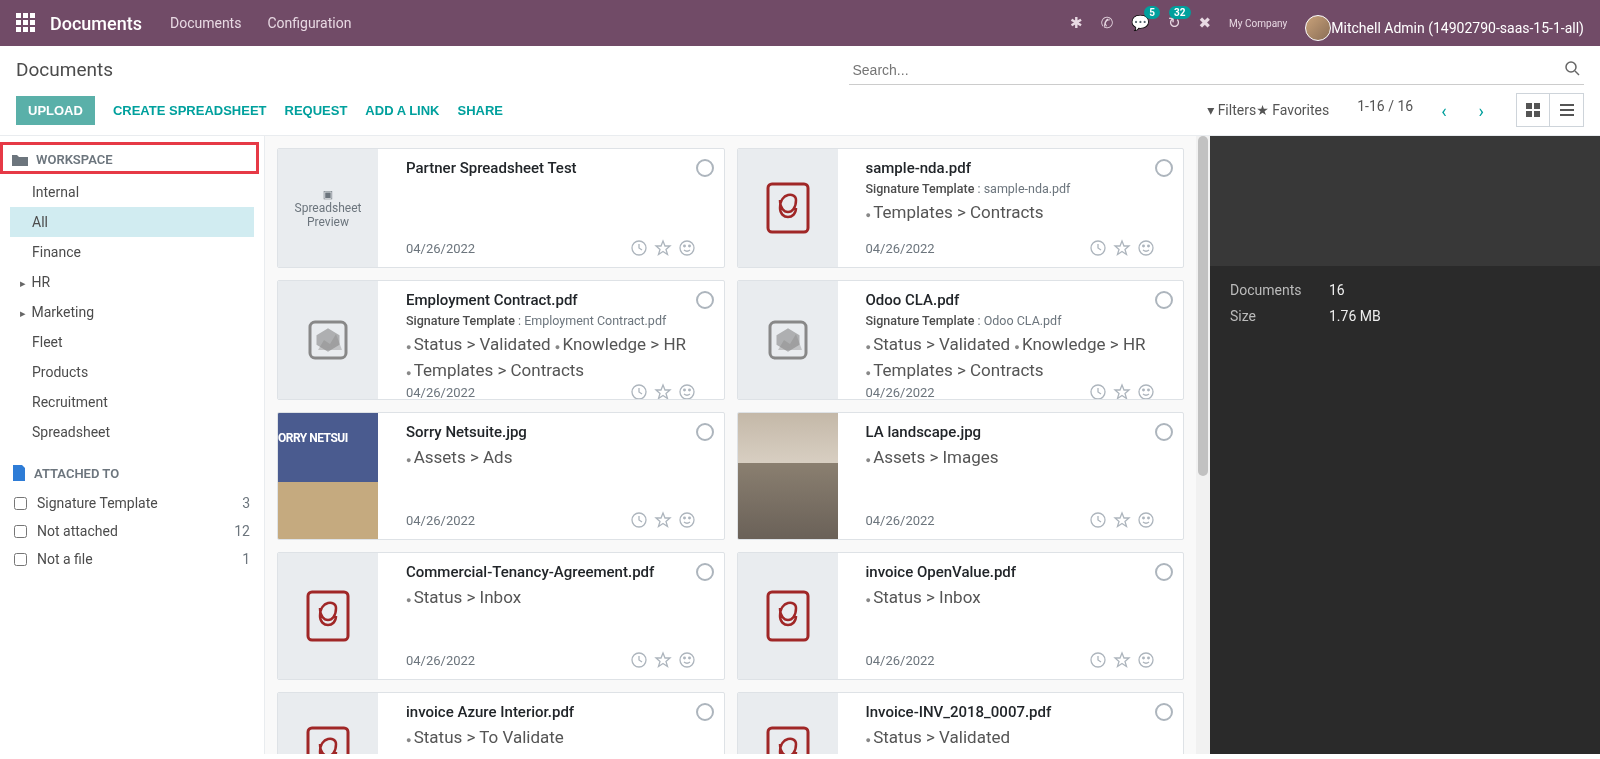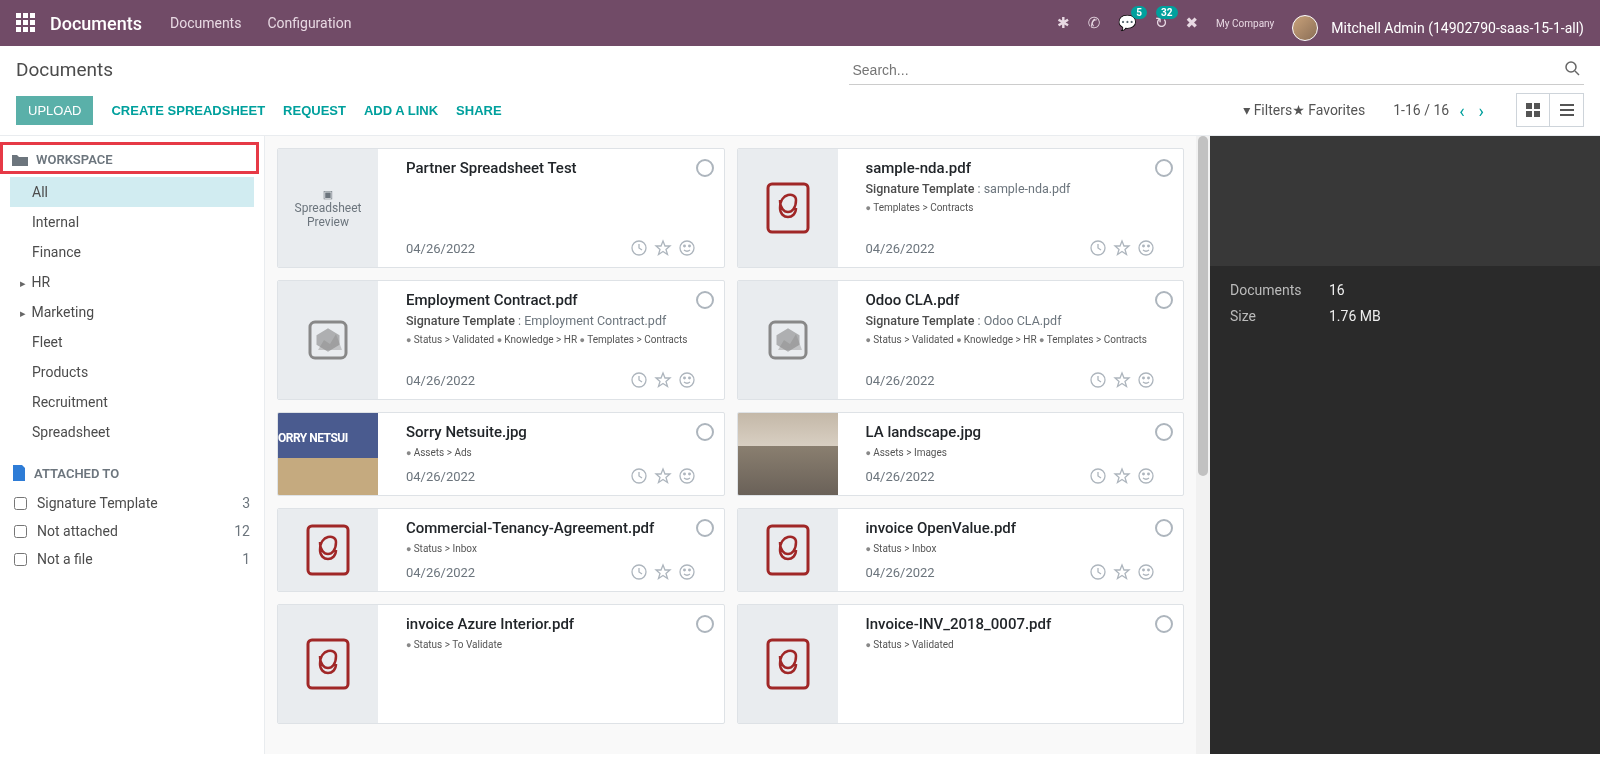--- a/index.html
+++ b/index.html
@@ -9,40 +9,40 @@
 .topnav { background: #714b67; height: 46px; display: flex; align-items: center; padding: 0 16px; color: #fff; }
 .topnav .apps-icon { width: 20px; height: 20px; margin-right: 14px; display: grid; grid-template-columns: repeat(3,5px); grid-template-rows: repeat(3,5px); gap: 2px; cursor: pointer; }
 .topnav .apps-icon span { background: #fff; }
 .topnav .brand { font-size: 18px; font-weight: 500; margin-right: 28px; }
 .topnav .nav-link { color: #e8d9e3; margin-right: 26px; font-size: 14px; cursor: pointer; }
 .topnav .spacer { flex: 1; }
 .topnav .tray { display: flex; align-items: center; gap: 18px; }
 .topnav .tray-icon { position: relative; color: #e8d9e3; cursor: pointer; font-size: 15px; }
 .badge { position: absolute; top: -8px; right: -10px; background: #00a09d; color: #fff; border-radius: 9px; font-size: 10px; padding: 1px 5px; font-weight: bold; }
 .topnav .company { color: #e8d9e3; cursor: pointer; font-size: 10px; }
-.topnav .user { display: flex; align-items: center; gap: 13px; cursor: pointer; margin-top: 10px; }
+.topnav .user { display: flex; align-items: center; gap: 0; cursor: pointer; margin-top: 10px; }
 .topnav .avatar { width: 26px; height: 26px; border-radius: 50%; background: linear-gradient(135deg,#c9a27a,#8a6e56); border: 1px solid #fff; }
 
 
 .cp { padding: 10px 16px 8px; border-bottom: 1px solid #e9ecef; }
 .cp-row1 { display: flex; align-items: center; }
 .cp-title { font-size: 19px; color: #4c4c4c; padding-bottom: 10px; }
 .cp-search-wrap { flex: 1; display: flex; justify-content: flex-end; padding-bottom: 8px; }
 .cp-search { width: 50%; position: relative; }
 .cp-search input { width: 100%; border: none; border-bottom: 1px solid #ccc; padding: 6px 28px 6px 4px; font-size: 14px; outline: none; color: #555; }
 .cp-search .mag { position: absolute; right: 4px; top: 4px; color: #666; }
 
 .cp-row2 { display: flex; align-items: center; }
 .cp-buttons { display: flex; gap: 18px; align-items: center; }
-.btn-primary { background: #5ab0a9; color: #fff; padding: 7px 12px; font-weight: 400; font-size: 13px; border: none; cursor: pointer; }
+.btn-primary { background: #5ab0a9; color: #fff; padding: 7px 12px; font-weight: 700; font-size: 13px; border: none; cursor: pointer; }
 .btn-link { color: #00a09d; font-weight: 600; font-size: 13px; cursor: pointer; background: none; border: none; padding: 7px 0; }
 .cp-right { flex: 1; display: flex; align-items: center; justify-content: flex-end; gap: 28px; }
 .cp-filters { display: flex; color: #555; font-size: 14px; }
 .cp-filters > div { cursor: pointer; }
-.cp-paging { display: flex; align-items: center; gap: 6px; color: #555; font-size: 14px; }
+.cp-paging { display: flex; gap: 24px; color: #555; font-size: 14px; }
 .cp-paging .chev { color: #00a09d; font-size: 18px; cursor: pointer; padding: 2px 4px; }
 .cp-view { display: flex; }
 .cp-view .vbtn { width: 34px; height: 34px; border: 1px solid #ced4da; display: flex; align-items: center; justify-content: center; cursor: pointer; color: #555; }
 .cp-view .vbtn.active { background: #fff; }
 .cp-view .vbtn + .vbtn { border-left: none; }
 
 
 .main { display: flex; height: calc(759px - 46px - 95px); }
 .sidebar { width: 265px; border-right: 1px solid #e9ecef; padding: 12px 10px; overflow-y: auto; position: relative; }
 .ws-header { display: flex; align-items: flex-end; gap: 8px; color: #6c757d; font-weight: 600; font-size: 13px; padding: 4px 2px 10px; }
@@ -57,32 +57,32 @@
 .at-item { display: flex; align-items: center; padding: 6px 4px; cursor: pointer; font-size: 14px; }
 .at-item input { margin-right: 10px; }
 .at-item .lbl { flex: 1; }
 .at-item .cnt { color: #6c757d; }
 
 
 .kanban-wrap { flex: 1; display: flex; }
 .kanban { flex: 1; overflow-y: auto; padding: 12px; background: #f9f9f9; }
 .kgrid { display: grid; grid-template-columns: 1fr 1fr; gap: 12px; }
 .card { display: flex; border: 1px solid #dee2e6; background: #fff; border-radius: 2px; height: 120px; overflow: hidden; }
-.card.small { height: 84px; }
+.card.small { height: 128px; }
 .thumb { width: 100px; background: #e9ecef; display: flex; align-items: center; justify-content: center; flex-direction: column; color: #6c757d; font-size: 12px; text-align: center; padding: 4px; }
 .thumb.pdf svg { color: #a02727; }
 .thumb.file svg { color: #888; }
 .thumb.img1 { background: linear-gradient(180deg,#4a5b8f 0%,#4a5b8f 55%,#c5aa7f 55%,#c5aa7f 100%); position:relative; }
 .thumb.img1::after{content:"ORRY NETSUI"; position:absolute; top:18px; left:0; color:#fff; font-weight:bold; font-size:12px; letter-spacing:-0.5px;}
 .thumb.img2 { background: linear-gradient(180deg,#c4b8a8 0%,#d8cfc2 40%,#8a7f70 40%,#6a6158 100%); }
 .cbody { flex: 1; padding: 10px 28px; display: flex; flex-direction: column; position: relative; }
 .ctitle { font-weight: 500; color: #212529; font-size: 15px; margin-bottom: 4px; }
 .csub { font-size: 12.5px; color: #6c757d; margin-bottom: 4px; }
 .csub b { color: #4c4c4c; font-weight: 500; }
-.ctags { font-size: 10px; color: #555; line-height: 1.5; }
+.ctags { font-size: 17px; color: #555; line-height: 1.5; }
 .ctags .dot::before { content: "● "; color: #888; font-size: 9px; }
 .cfoot { margin-top: auto; display: flex; align-items: center; justify-content: space-between; }
 .cdate { color: #6c757d; font-size: 13px; }
 .cicons { display: flex; gap: 6px; color: #adb5bd; }
 .cicons svg, .cicons span { cursor: pointer; }
 .radio { position: absolute; top: 10px; right: 10px; width: 18px; height: 18px; border: 2px solid #adb5bd; border-radius: 50%; cursor: pointer; }
 .scrollbar { width: 14px; background: #f1f1f1; position: relative; }
 .scrollbar-thumb { position: absolute; top: 0; left: 2px; width: 10px; height: 55%; background: #c1c1c1; border-radius: 5px; }
 
 
@@ -189,22 +189,22 @@
     <div class="red-box"></div>
     <div class="ws-header">
       <span class="folder-icon">
           <svg width="16" height="14" viewBox="0 0 16 14" fill="currentColor">
             <path d="M0 2 h5 l2 2 h9 v9 h-16 z"></path>
           </svg>
         </span>
       <span>WORKSPACE</span>
     </div>
     <div id="ws-list">
+        <div class="ws-item">Internal</div>
         <div class="ws-item sel">All</div>
-        <div class="ws-item">Internal</div>
         <div class="ws-item">Finance</div>
         <div class="ws-item exp">HR</div>
         <div class="ws-item exp">Marketing</div>
         <div class="ws-item">Fleet</div>
         <div class="ws-item">Products</div>
         <div class="ws-item">Recruitment</div>
         <div class="ws-item">Spreadsheet</div>
       </div>
     <div class="at-header">
       <span class="file-icon">

